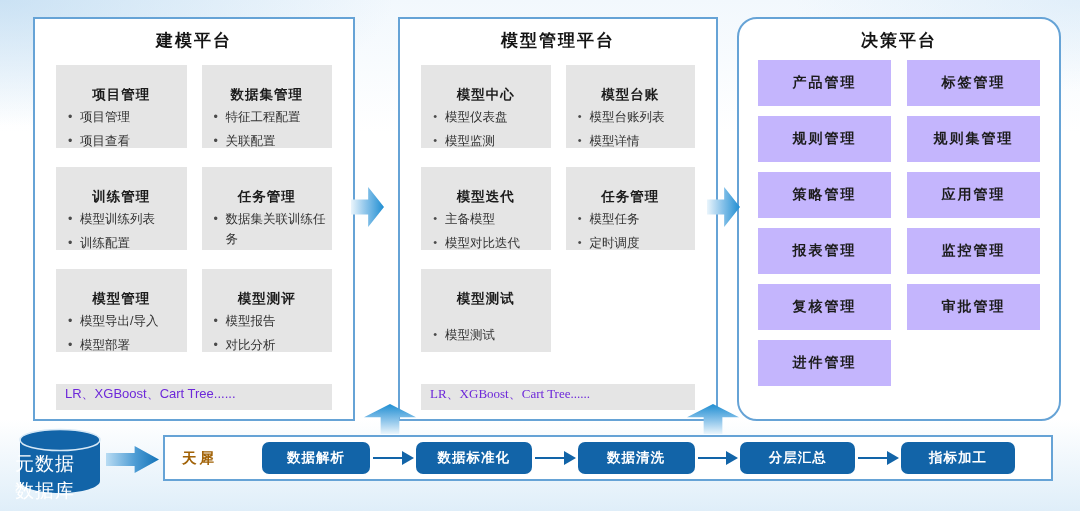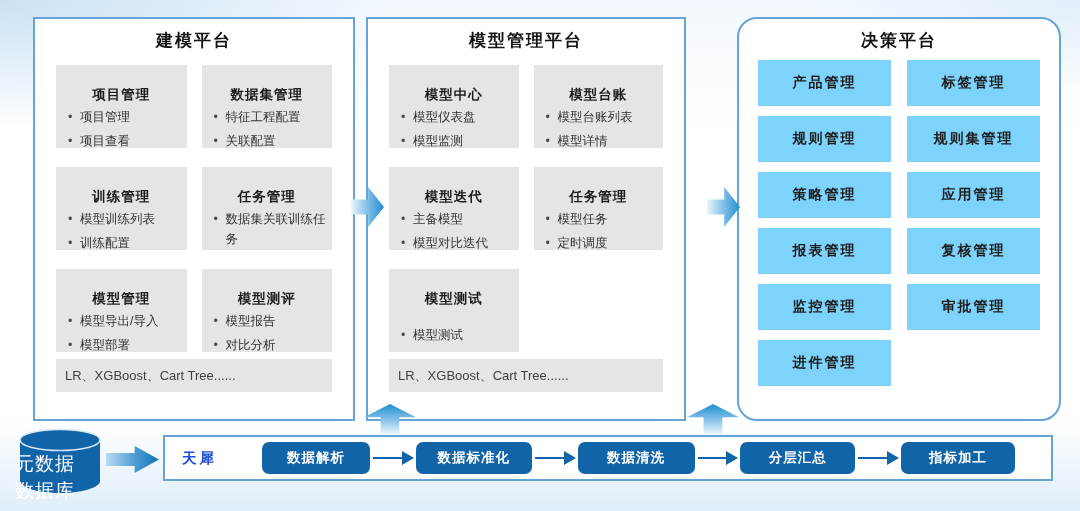--- a/index.html
+++ b/index.html
@@ -14,21 +14,21 @@
       radial-gradient(120% 80% at 100% 0%, rgba(200,225,245,.4) 0%, rgba(200,225,245,0) 22%),
       linear-gradient(to bottom, #f2f8fd 0%, #ffffff 26%, #ffffff 82%, #dfeef9 100%);
   }
 
   
   .panel{
     position:absolute;top:17px;height:404px;background:#ffffff;
     border:2px solid #66a3d6;box-sizing:border-box;
   }
   #panel-modeling{left:33px;width:322px;}
-  #panel-model-mgmt{left:366px;width:320px;}
+  #panel-model-mgmt{left:398px;width:320px;font-family:Liberation Serif, serif;}
   #panel-decision{left:737px;width:324px;border-radius:20px;}
 
   .panel-title{
     margin-top:10px;text-align:center;font-size:17px;font-weight:bold;
     color:#141414;letter-spacing:2px;
   }
 
   .cards{
     display:grid;grid-template-columns:1fr 1fr;column-gap:15px;row-gap:19px;
     grid-auto-rows:83px;margin:13px 21px 0;
@@ -42,30 +42,30 @@
   }
   .card ul{margin:0;padding:0 0 0 7px;list-style:none;}
   .card li{
     position:relative;font-size:12.5px;color:#333333;padding-left:12px;
     line-height:1.6;margin-bottom:4px;
   }
   .card li::before{content:"•";position:absolute;left:0;top:0;color:#4a4a4a;}
   .card--spread .card-title{margin-bottom:17px;}
 
   .panel-footer{
-    margin:7px 21px 0;background:#e5e5e5;color:#404040;
-    font-size:13px;padding:8px 0 7px 9px;
+    margin:32px 21px 0;background:#e5e5e5;color:#6d28d9;
+    font-size:13px;padding:1px 0 7px 9px;
   }
 
   .modules{
     display:grid;grid-template-columns:1fr 1fr;column-gap:16px;row-gap:10px;
     grid-auto-rows:46px;margin:8px 19px 0;
   }
   .module{
-    background:#7dd3fc;display:flex;align-items:center;justify-content:center;
+    background:#c4b5fd;display:flex;align-items:center;justify-content:center;
     font-size:14px;font-weight:bold;color:#1c1c1c;letter-spacing:2px;
   }
 
   
   .arrow-right{
     position:absolute;width:33px;height:40px;
     background:linear-gradient(90deg,#eaf5fc 0%,#8cc4ea 45%,#1f8ed2 100%);
     clip-path:polygon(0 31%,52% 31%,52% 0,100% 50%,52% 100%,52% 69%,0 69%);
   }
   #arrow-p1-p2{left:351px;top:187px;}
@@ -94,21 +94,21 @@
   }
 
   
   .flow-box{
     position:absolute;left:163px;top:435px;width:890px;height:46px;
     background:#ffffff;border:2px solid #66a3d6;box-sizing:border-box;
     display:flex;align-items:center;
   }
   .flow-label{
     flex:0 0 auto;margin-left:17px;font-size:14.5px;font-weight:bold;
-    color:#1d4ed8;letter-spacing:3px;
+    color:#a16207;letter-spacing:3px;
   }
   .step{
     flex:0 0 auto;height:32px;background:#1264a8;color:#ffffff;border-radius:7px;
     display:flex;align-items:center;justify-content:center;
     font-size:13.5px;font-weight:bold;letter-spacing:1px;padding:0 20px;
     box-sizing:border-box;
   }
   .step-1{width:108px;margin-left:45px;}
   .step-2{width:116px;}
   .step-3{width:117px;}
@@ -221,22 +221,22 @@
   <div class="panel" id="panel-decision">
     <div class="panel-title">决策平台</div>
     <div class="modules">
       <div class="module">产品管理</div>
       <div class="module">标签管理</div>
       <div class="module">规则管理</div>
       <div class="module">规则集管理</div>
       <div class="module">策略管理</div>
       <div class="module">应用管理</div>
       <div class="module">报表管理</div>
+      <div class="module">监控管理</div>
       <div class="module">复核管理</div>
-      <div class="module">监控管理</div>
       <div class="module">审批管理</div>
       <div class="module">进件管理</div>
     </div>
   </div>
 
   <div class="arrow-right" id="arrow-p1-p2"></div>
   <div class="arrow-right" id="arrow-p2-p3"></div>
   <div class="arrow-up" id="arrow-up-1"></div>
   <div class="arrow-up" id="arrow-up-2"></div>
 

